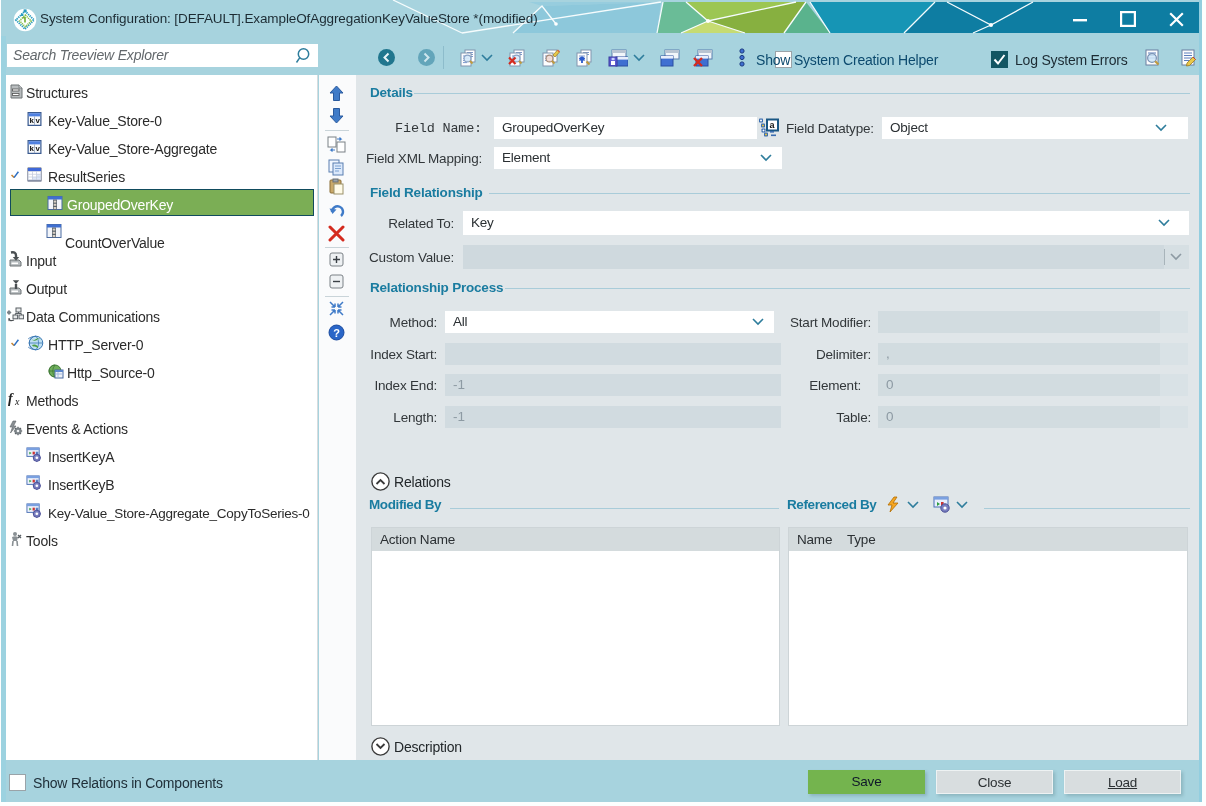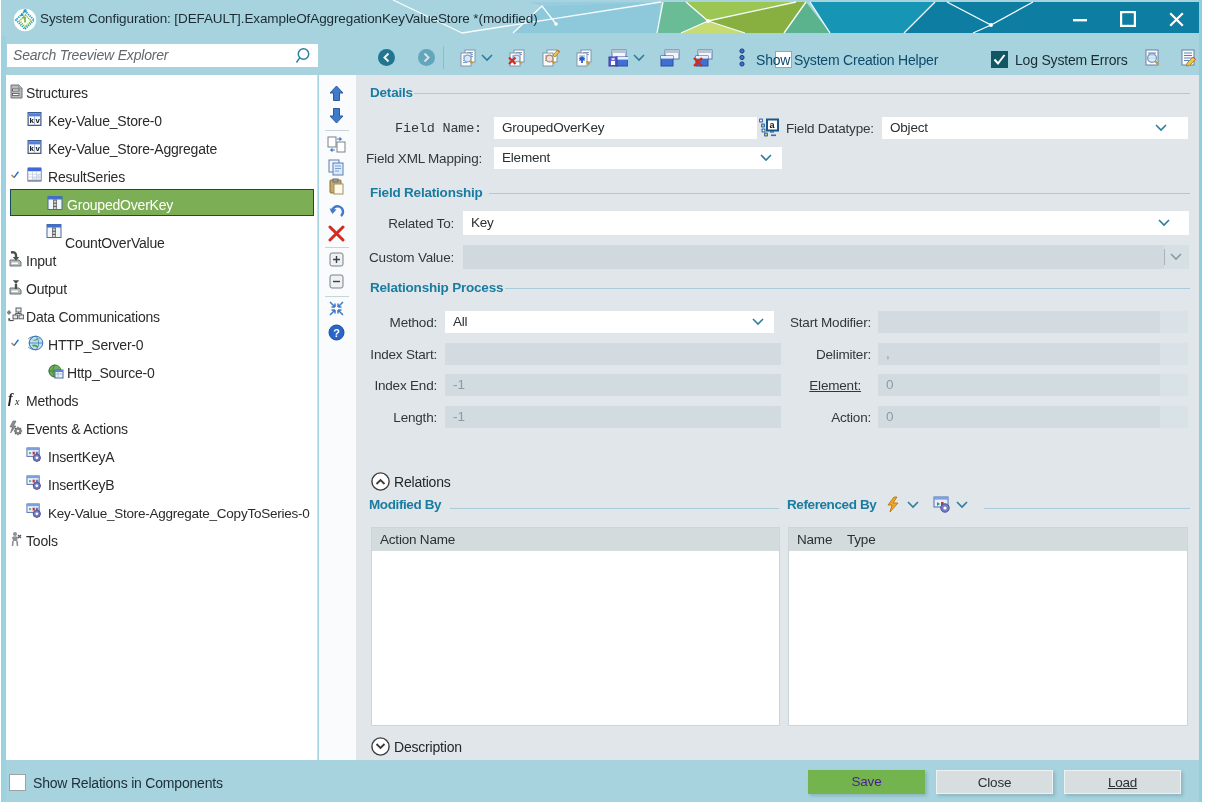--- a/index.html
+++ b/index.html
@@ -32,21 +32,21 @@
 .finput .txt { position:absolute; left:8px; top:3px; letter-spacing:-0.2px; }
 .fdis { position:absolute; background:#d1dbe0; font-size:13.5px; color:#8d9aa3; }
 .fdis .txt { position:absolute; left:8px; top:3px; }
 .chev { position:absolute; width:12px; height:8px; }
 
 .listbox { position:absolute; background:#fff; border:1px solid #cdd4d7;text-decoration:underline; }
 .listhead { position:absolute; left:0; top:0; right:0; height:23px; background:#d4dbdd; font-size:13.5px; color:#2b3033; letter-spacing:-0.2px; }
 
 #bottombar { position:absolute; left:0px; top:760px; width:1206px; height:42px; background:#a7d3de; }
 .btn { position:absolute; z-index:60; top:770px; width:117px; height:24px; font-size:13.5px; text-align:center; line-height:23px; letter-spacing:-0.2px; }
-#btnsave { left:808px; background:#74b44e; color:#4c1d95; box-shadow:2px 2px 3px rgba(60,90,100,0.25); }
+#btnsave { left:808px; background:#74b44e; color:#0f172a; box-shadow:2px 2px 3px rgba(60,90,100,0.25); }
 #btnclose { left:936px; background:#d8dddf; color:#2b3033; border:1px solid #eef2f3; box-shadow:2px 2px 3px rgba(60,90,100,0.25); }
 #btnload { left:1064px; background:#d8dddf; color:#2b3033; border:1px solid #eef2f3; box-shadow:2px 2px 3px rgba(60,90,100,0.25);text-decoration:underline; }
 .cb { position:absolute; width:17px; height:17px; background:#fff; border:1px solid #9aa3a8; }
 </style>
 </head>
 <body>
 <div id="win">
   <div id="titlebar">
     <svg class="abs" style="left:0; top:0;" width="1206" height="36" viewBox="0 0 1206 36">
       <rect x="0" y="0" width="1206" height="36" fill="#a7d3de"></rect>
@@ -552,30 +552,30 @@
   <div class="fdis" style="left:445px; top:343px; width:336px; height:22px;"></div>
   <div class="flabel" style="left:746px; top:347px; width:125px;">Delimiter:</div>
   <div class="fdis" style="left:878px; top:343px; width:310px; height:22px; background:linear-gradient(90deg,#d2dce0 0px,#d2dce0 282px,#d9e2e6 282px);">
       <span class="txt">,</span>
     </div>
 
   <div class="flabel" style="left:305px; top:378px; width:132px;">Index End:</div>
   <div class="fdis" style="left:445px; top:374px; width:336px; height:22px;">
       <span class="txt">-1</span>
     </div>
-  <div class="flabel" style="left:736px; top:378px; width:125px;text-decoration:underline;">Element:</div>
+  <div class="flabel" style="left:736px; top:378px; width:125px;">Element:</div>
   <div class="fdis" style="left:878px; top:374px; width:310px; height:22px; background:linear-gradient(90deg,#d2dce0 0px,#d2dce0 282px,#d9e2e6 282px);">
       <span class="txt">0</span>
     </div>
 
   <div class="flabel" style="left:305px; top:410px; width:132px;">Length:</div>
   <div class="fdis" style="left:445px; top:406px; width:336px; height:22px;">
       <span class="txt">-1</span>
     </div>
-  <div class="flabel" style="left:746px; top:410px; width:125px;">Action:</div>
+  <div class="flabel" style="left:746px; top:410px; width:125px;">Table:</div>
   <div class="fdis" style="left:878px; top:406px; width:310px; height:22px; background:linear-gradient(90deg,#d2dce0 0px,#d2dce0 282px,#d9e2e6 282px);">
       <span class="txt">0</span>
     </div>
 
   <svg class="abs" style="left:371px; top:472px;" width="19" height="19" viewBox="0 0 19 19">
       <circle cx="9.5" cy="9.5" r="8.6" fill="#fff" stroke="#3a3a3a" stroke-width="1.4"></circle>
       <path d="M5.5 12 L9.5 8 L13.5 12" fill="none" stroke="#3a3a3a" stroke-width="1.8"></path>
     </svg>
   <div class="abs" style="left:394px; top:474px; font-size:14px; color:#22272a; letter-spacing:-0.2px;text-align:center;">Relations</div>
   <div class="secthead" style="left:369px; top:497px; font-size:13.5px; letter-spacing:-0.4px;">Modified By</div>

